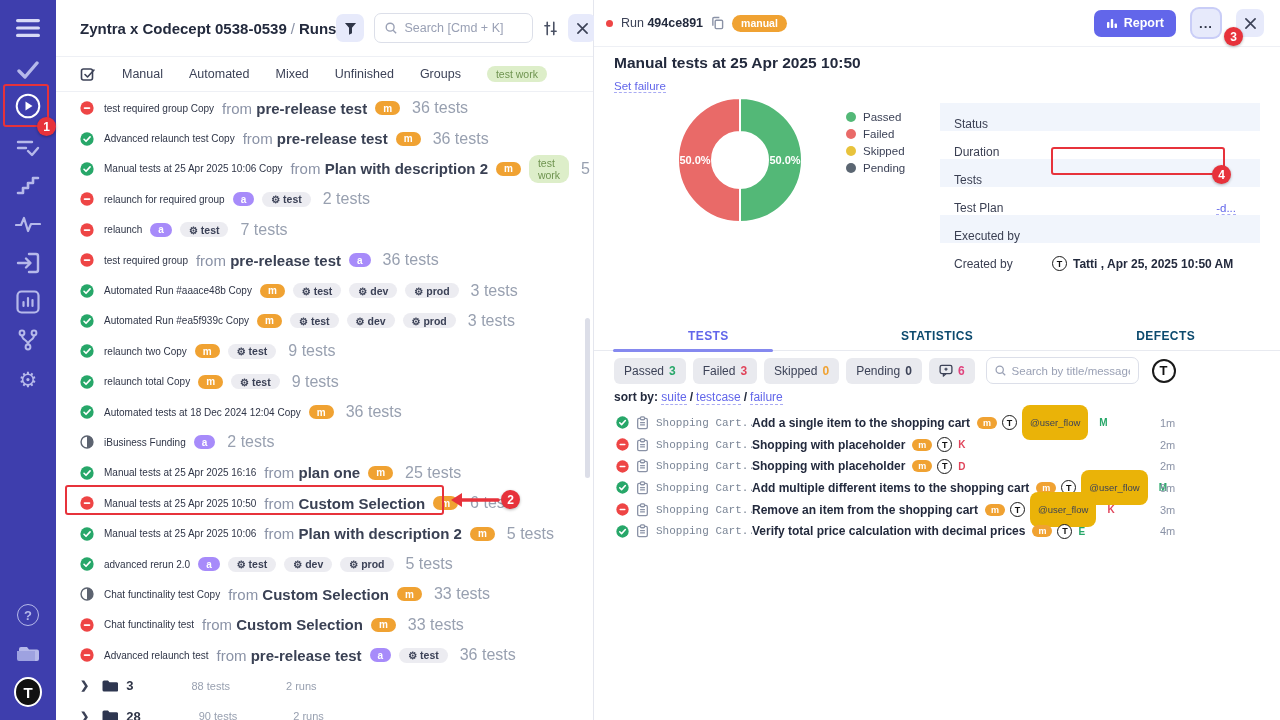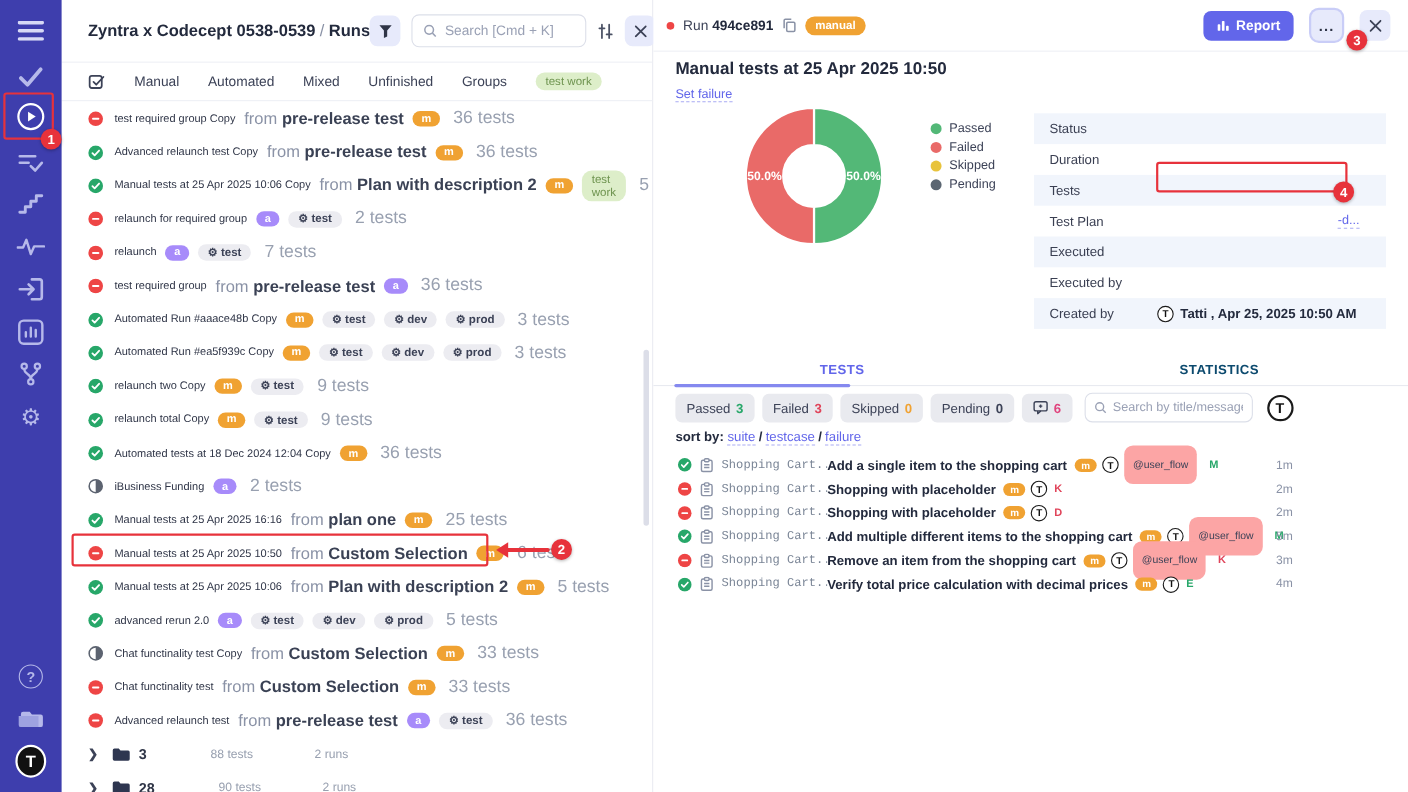--- a/index.html
+++ b/index.html
@@ -58,21 +58,21 @@
   .btn-more { letter-spacing:1px; font-weight:bold; box-shadow:0 0 0 2px #c9cdf7; }
   .rp-title { position:absolute; left:20px; top:54px; font-size:15.5px; font-weight:bold; color:#232a3d; }
   .link { color:#6266ea; font-size:11.5px; text-decoration:none; border-bottom:1px dashed #a9abf3; cursor:pointer; }
   .rp-setlabels { position:absolute; left:20px; top:80px; }
   .donut { position:absolute; left:76px; top:90px; }
   .donut text { font-size:11px; font-weight:bold; fill:#fff; }
   .legend { position:absolute; left:252px; top:108px; }
   .legend-item { display:flex; align-items:center; gap:7px; height:17px; font-size:11.5px; color:#3c4257; }
   .legend-dot { width:10px; height:10px; border-radius:50%; }
   .info-table { position:absolute; left:346px; top:103px; width:320px; }
-  .info-row { height:28px; display:flex; align-items:center; padding:0 14px; font-size:12px; color:#3a3f52; position:relative; }
+  .info-row { height:28px; display:flex; align-items:flex-end; padding:0 14px; font-size:12px; color:#3a3f52; position:relative; }
   .info-row:nth-child(odd) { background:#f1f5fc; }
   .info-row .val-link { position:absolute; right:24px; }
   .cb-val { position:absolute; left:112px; display:flex; align-items:center; gap:6px; font-size:12px; color:#232a3d; font-weight:bold; white-space:nowrap; }
   .t-mini { width:15px; height:15px; border-radius:50%; border:1.5px solid #1a1a1a; background:#fff; color:#111; font-size:9px; font-weight:bold; display:inline-flex; align-items:center; justify-content:center; flex:0 0 15px; }
   .rp-tabs { position:absolute; left:0; top:325px; width:686px; height:26px; border-bottom:1px solid #e8eaf0; display:flex; }
   .rp-tab { flex:1; text-align:center; font-size:12px; font-weight:bold; color:#0c4a6e; letter-spacing:.4px; cursor:pointer; padding-top:4px; }
   .rp-tab.active { color:#6266ea; }
   .tab-underline { position:absolute; left:19px; top:349px; width:160px; height:3px; background:#8589ef; border-radius:2px; }
   .chips-row { position:absolute; left:20px; top:357px; display:flex; align-items:center; gap:7px; }
   .chip { background:#e9eaef; border-radius:6px; height:26px; display:flex; align-items:center; gap:5px; padding:0 10px; font-size:12px; color:#3c4257; cursor:pointer; white-space:nowrap; }
@@ -84,21 +84,21 @@
   .sort-row { position:absolute; left:20px; top:390px; font-size:12px; color:#232a3d; font-weight:bold; }
   .sort-row .link { font-weight:normal; font-size:12px; }
   .sort-row .sep { color:#232a3d; padding:0 3px; }
   .test-list { position:absolute; left:0; top:412px; width:686px; }
   .test-row { height:21.7px; display:flex; align-items:center; padding-left:22px; position:relative; cursor:pointer; }
   .test-row .st { width:13px; height:13px; flex:0 0 13px; margin-right:7px; }
   .test-row .clip { margin-right:7px; display:flex; color:#8a92a6; }
   .suite { width:96px; flex:0 0 96px; font-family:"Liberation Mono",monospace; font-size:11px; color:#7a8596; white-space:nowrap; overflow:hidden; }
   .t-title { font-size:12px; color:#232a3d; font-weight:bold; margin-right:7px; white-space:nowrap; }
   .mini-m { background:#f0a232; color:#fff; font-size:9px; font-weight:bold; padding:1px 6px; border-radius:8px; margin-right:5px; }
-  .uflow { background:#fca5a5; color:#3c4257; font-size:9.5px; padding:12px 8px; border-radius:8px; margin:0 5px; }
+  .uflow { background:#eab308; color:#3c4257; font-size:9.5px; padding:12px 8px; border-radius:8px; margin:0 5px; }
   .letter { font-size:10px; font-weight:bold; margin-left:6px; }
   .dur { position:absolute; left:566px; font-size:11px; color:#8a92a6; }
 
   
   .anno { position:absolute; left:0; top:0; width:1280px; height:720px; pointer-events:none; z-index:60; }
   .anno-box { position:absolute; border:2.5px solid #e7323b; border-radius:3px; }
   .anno-badge { position:absolute; width:19px; height:19px; border-radius:50%; background:#e7323b; color:#fff; font-size:12px; font-weight:bold; display:flex; align-items:center; justify-content:center; box-shadow:0 1px 3px rgba(0,0,0,.3); }
 </style>
 </head>
 <body>
@@ -522,37 +522,35 @@
           <span>Duration</span>
         </div>
         <div class="info-row">
           <span>Tests</span>
         </div>
         <div class="info-row">
           <span>Test Plan</span>
           <a class="link val-link">-d...</a>
         </div>
         <div class="info-row">
-          <span>Executed</span>
-        </div>
-        <div class="info-row">
           <span>Executed by</span>
         </div>
         <div class="info-row">
           <span>Created by</span>
           <span class="cb-val">
             <span class="t-mini">T</span>
             <span>Tatti , Apr 25, 2025 10:50 AM</span>
           </span>
         </div>
       </div>
 
     <div class="rp-tabs">
         <div class="rp-tab active">TESTS</div>
         <div class="rp-tab">STATISTICS</div>
+        <div class="rp-tab">DEFECTS</div>
       </div>
     <div class="tab-underline"></div>
 
     <div class="chips-row">
       <span id="chips-mount" style="display:flex;gap:7px">
           <span class="chip">Passed <b style="color:#27a769">3</b></span>
           <span class="chip">Failed <b style="color:#e0445a">3</b></span>
           <span class="chip">Skipped <b style="color:#f0a232">0</b></span>
           <span class="chip">Pending <b style="color:#3c4257">0</b></span>
         </span>

